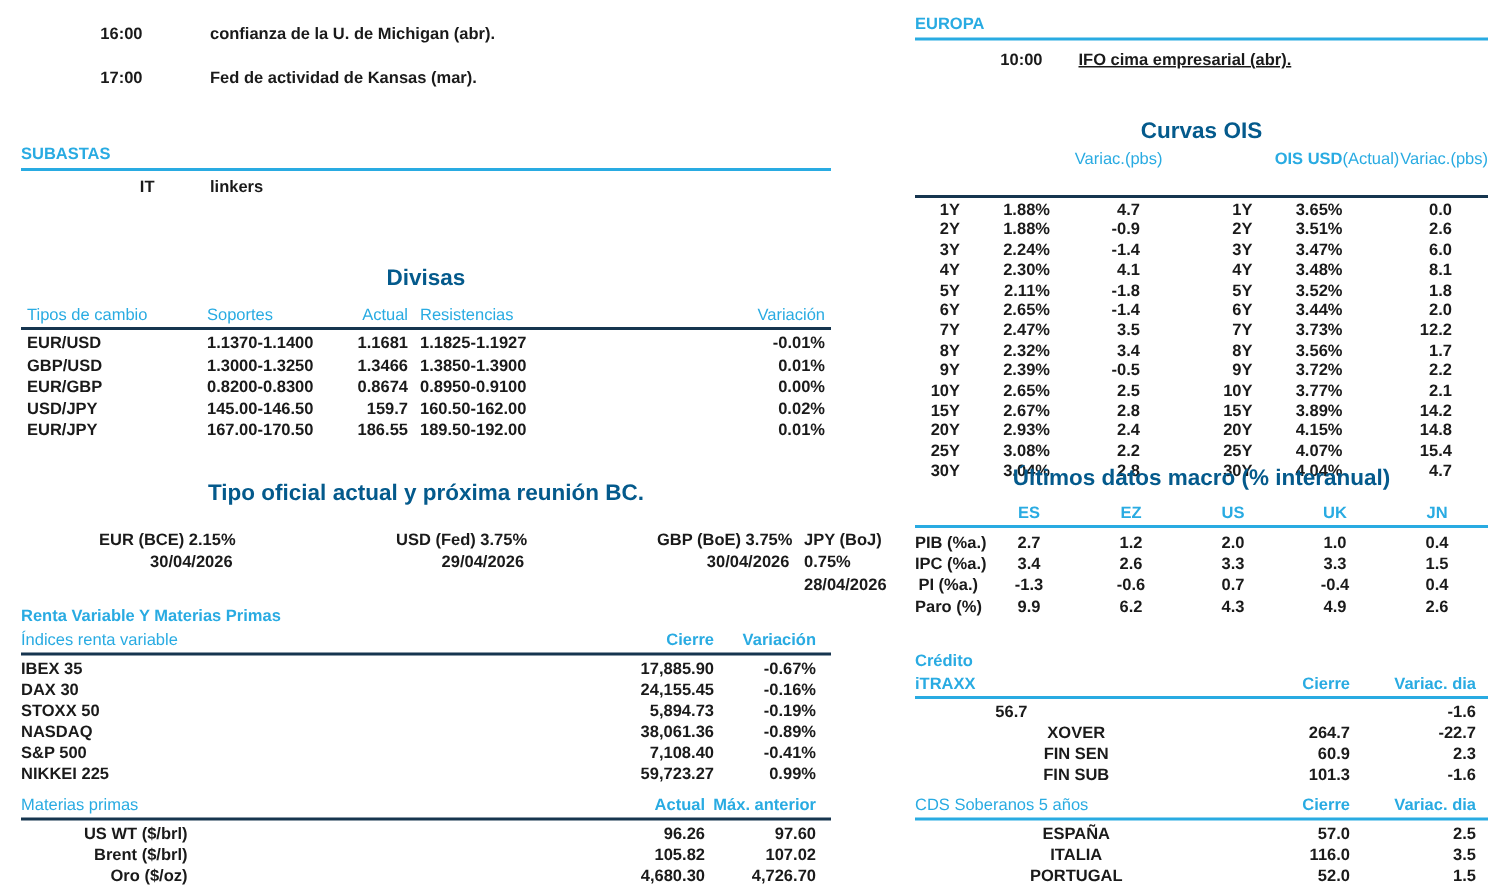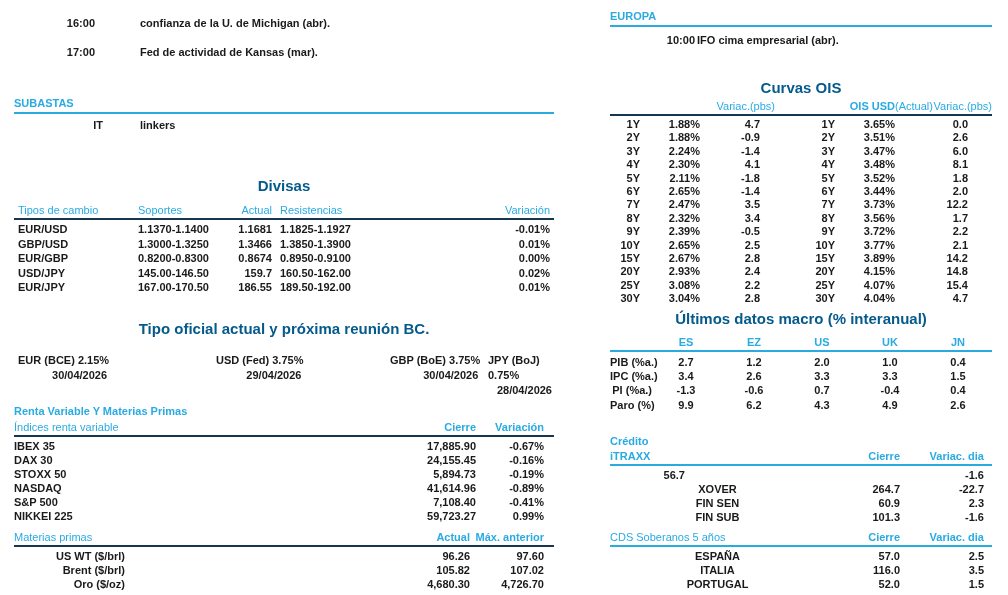--- a/index.html
+++ b/index.html
@@ -14,21 +14,21 @@
   
   .sec-label { color:#29ABE2; font-size:11px; font-weight:bold; line-height:12px;
                border-bottom:2px solid #29ABE2; padding-bottom:3px; }
   .sec-label-plain { color:#29ABE2; font-size:11px; font-weight:bold; line-height:14px; }
 
   
   .event-row { display:flex; height:23px; line-height:14px; margin-top:6px; }
   .event-time-us { width:81px; text-align:right; }
   .event-desc-us { margin-left:45px; }
   .event-time-eu { width:85px; text-align:right; }
-  .event-desc-eu { margin-left:2px; }
+  .event-desc-eu { margin-left:24px;text-decoration:underline; }
   .auction-row { display:flex; line-height:14px; margin-top:4px; }
   .auction-cty { width:89px; text-align:right; }
   .auction-desc { margin-left:37px; }
 
   
   .title { color:#045A8C; font-size:15px; font-weight:bold; text-align:center; line-height:18px; }
 
   
   .hdr { display:flex; color:#29ABE2; font-weight:normal; line-height:12px; padding-bottom:2px; }
   .hdr.dark { border-bottom:2px solid #16354F; }
@@ -39,40 +39,40 @@
   .fx-row { display:flex; line-height:14.6px; padding-left:4px; }
   .hdr.fx { padding-left:4px; margin-top:9px; }
   .fx-pair { width:120px; }
   .fx-sop  { width:86px; }
   .fx-act  { width:48px; text-align:right; }
   .fx-res  { width:110px; margin-left:8px; }
   .fx-var  { flex:1; text-align:right; padding-right:4px; }
 
   
   .banks { position:relative; height:34px; margin-top:15px; }
-  .bank  { position:absolute; top:0; line-height:15px; }
+  .bank  { position:absolute; top:0; line-height:15px;margin-left:48px; }
   .bank-date { text-align:right; padding-right:2px; }
 
   
   .idx-row { display:flex; line-height:14px; }
   .idx-name   { width:340px; text-align:left; }
   .idx-name-h { width:340px; text-align:left; }
   .idx-cierre { width:122px; text-align:right; }
   .idx-var    { flex:1; text-align:right; padding-right:10px; }
 
   
   .mp-row { display:flex; line-height:14px; }
   .mp-name   { width:111px; text-align:right; }
   .mp-name-h { width:111px; text-align:left; }
   .mp-act    { width:345px; text-align:right; }
   .mp-max    { flex:1; text-align:right; padding-right:10px; }
 
   
   .ois-hdr { position:relative; height:12px; margin-top:3px; color:#29ABE2; font-weight:normal;
-             border-bottom:2px solid #16354F; padding-bottom:14px; }
+             border-bottom:2px solid #16354F; padding-bottom:30px; }
   .ois-hdr span { position:absolute; top:0; white-space:nowrap; text-align:right; }
   .ois-h1 { left:0; width:165px; }
   .ois-h2 { left:0; width:285px; }
   .ois-h3 { left:0; width:382px; }
   .ois-row { display:flex; line-height:13.4px; }
   .ois-t    { width:30px; text-align:right; }
   .ois-eur  { width:60px; text-align:right; }
   .ois-veur { width:60px; text-align:right; }
   .ois-t2   { width:75px; text-align:right; }
   .ois-usd  { width:60px; text-align:right; }
@@ -221,21 +221,21 @@
         </div>
 
         <div class="idx-row">
           <span class="idx-name">STOXX 50</span>
           <span class="idx-cierre">5,894.73</span>
           <span class="idx-var">-0.19%</span>
         </div>
 
         <div class="idx-row">
           <span class="idx-name">NASDAQ</span>
-          <span class="idx-cierre">41,614.96</span>
+          <span class="idx-cierre">38,061.36</span>
           <span class="idx-var">-0.89%</span>
         </div>
 
         <div class="idx-row">
           <span class="idx-name">S&amp;P 500</span>
           <span class="idx-cierre">7,108.40</span>
           <span class="idx-var">-0.41%</span>
         </div>
 
         <div class="idx-row">

